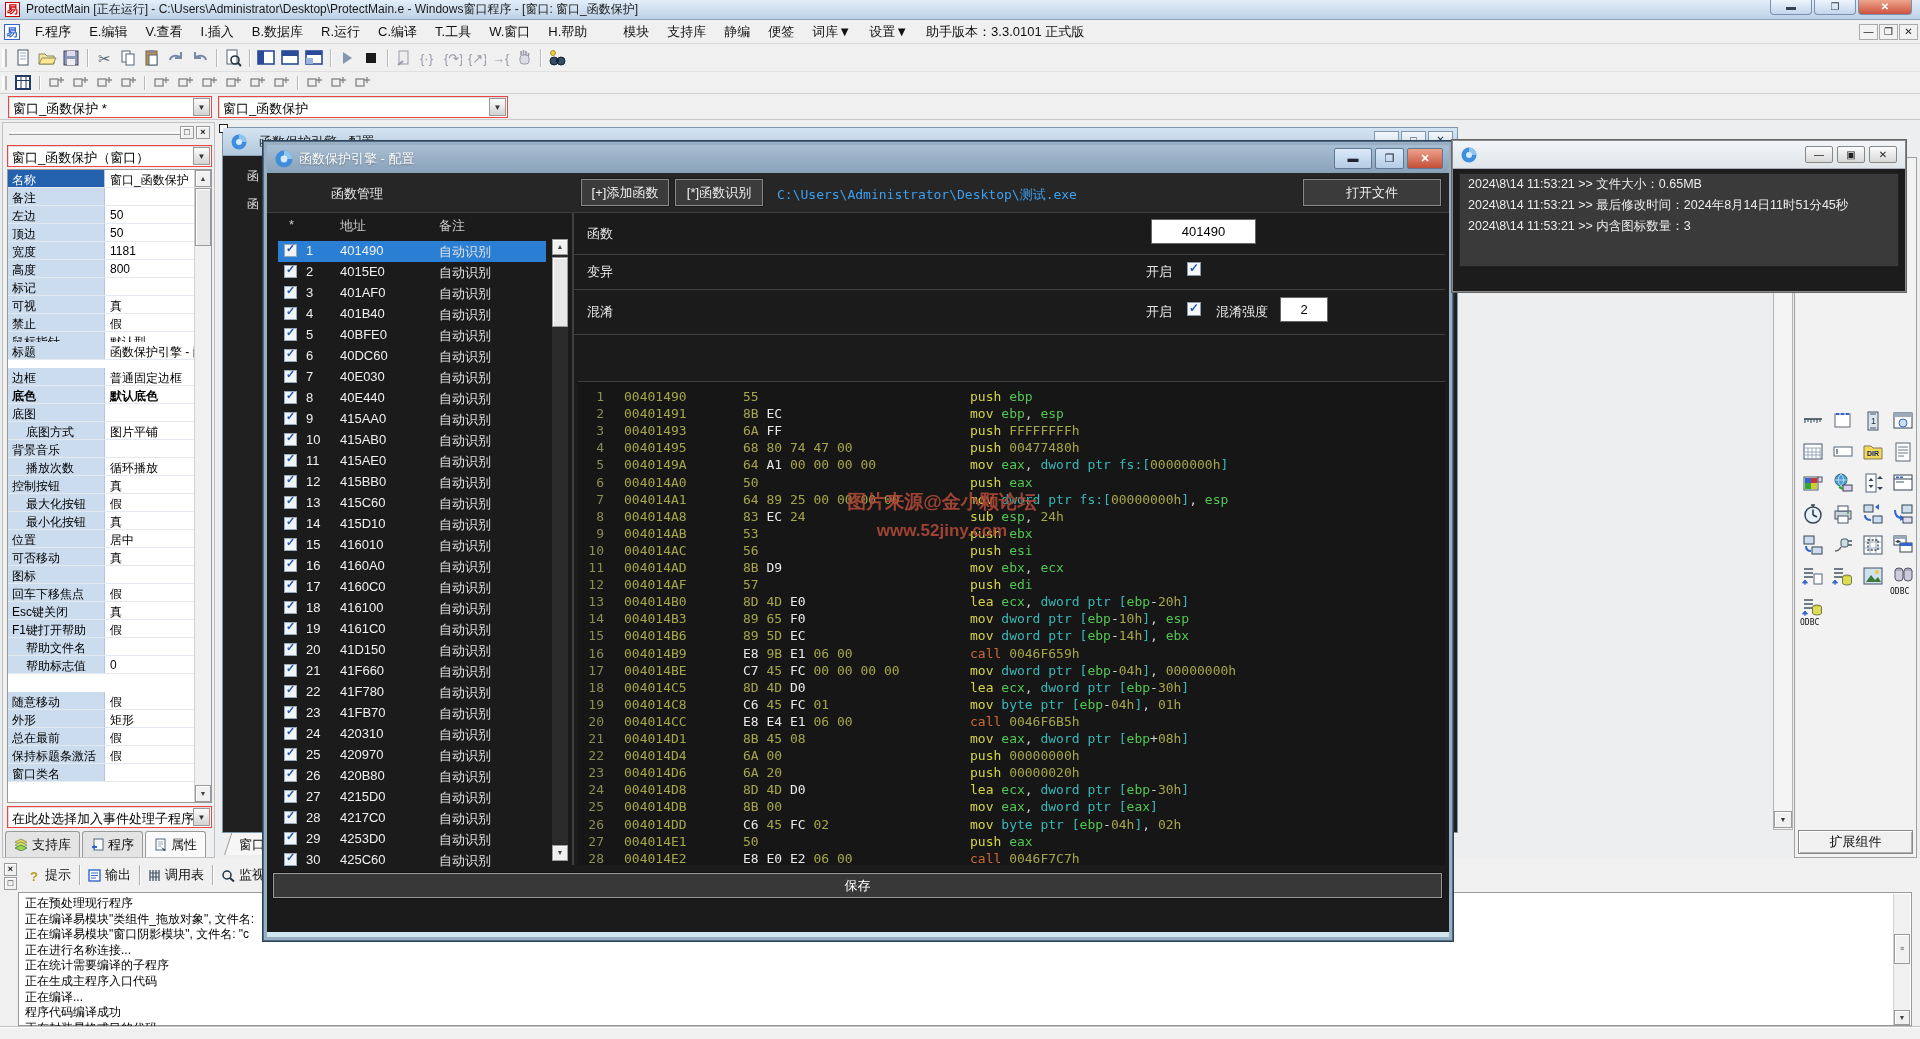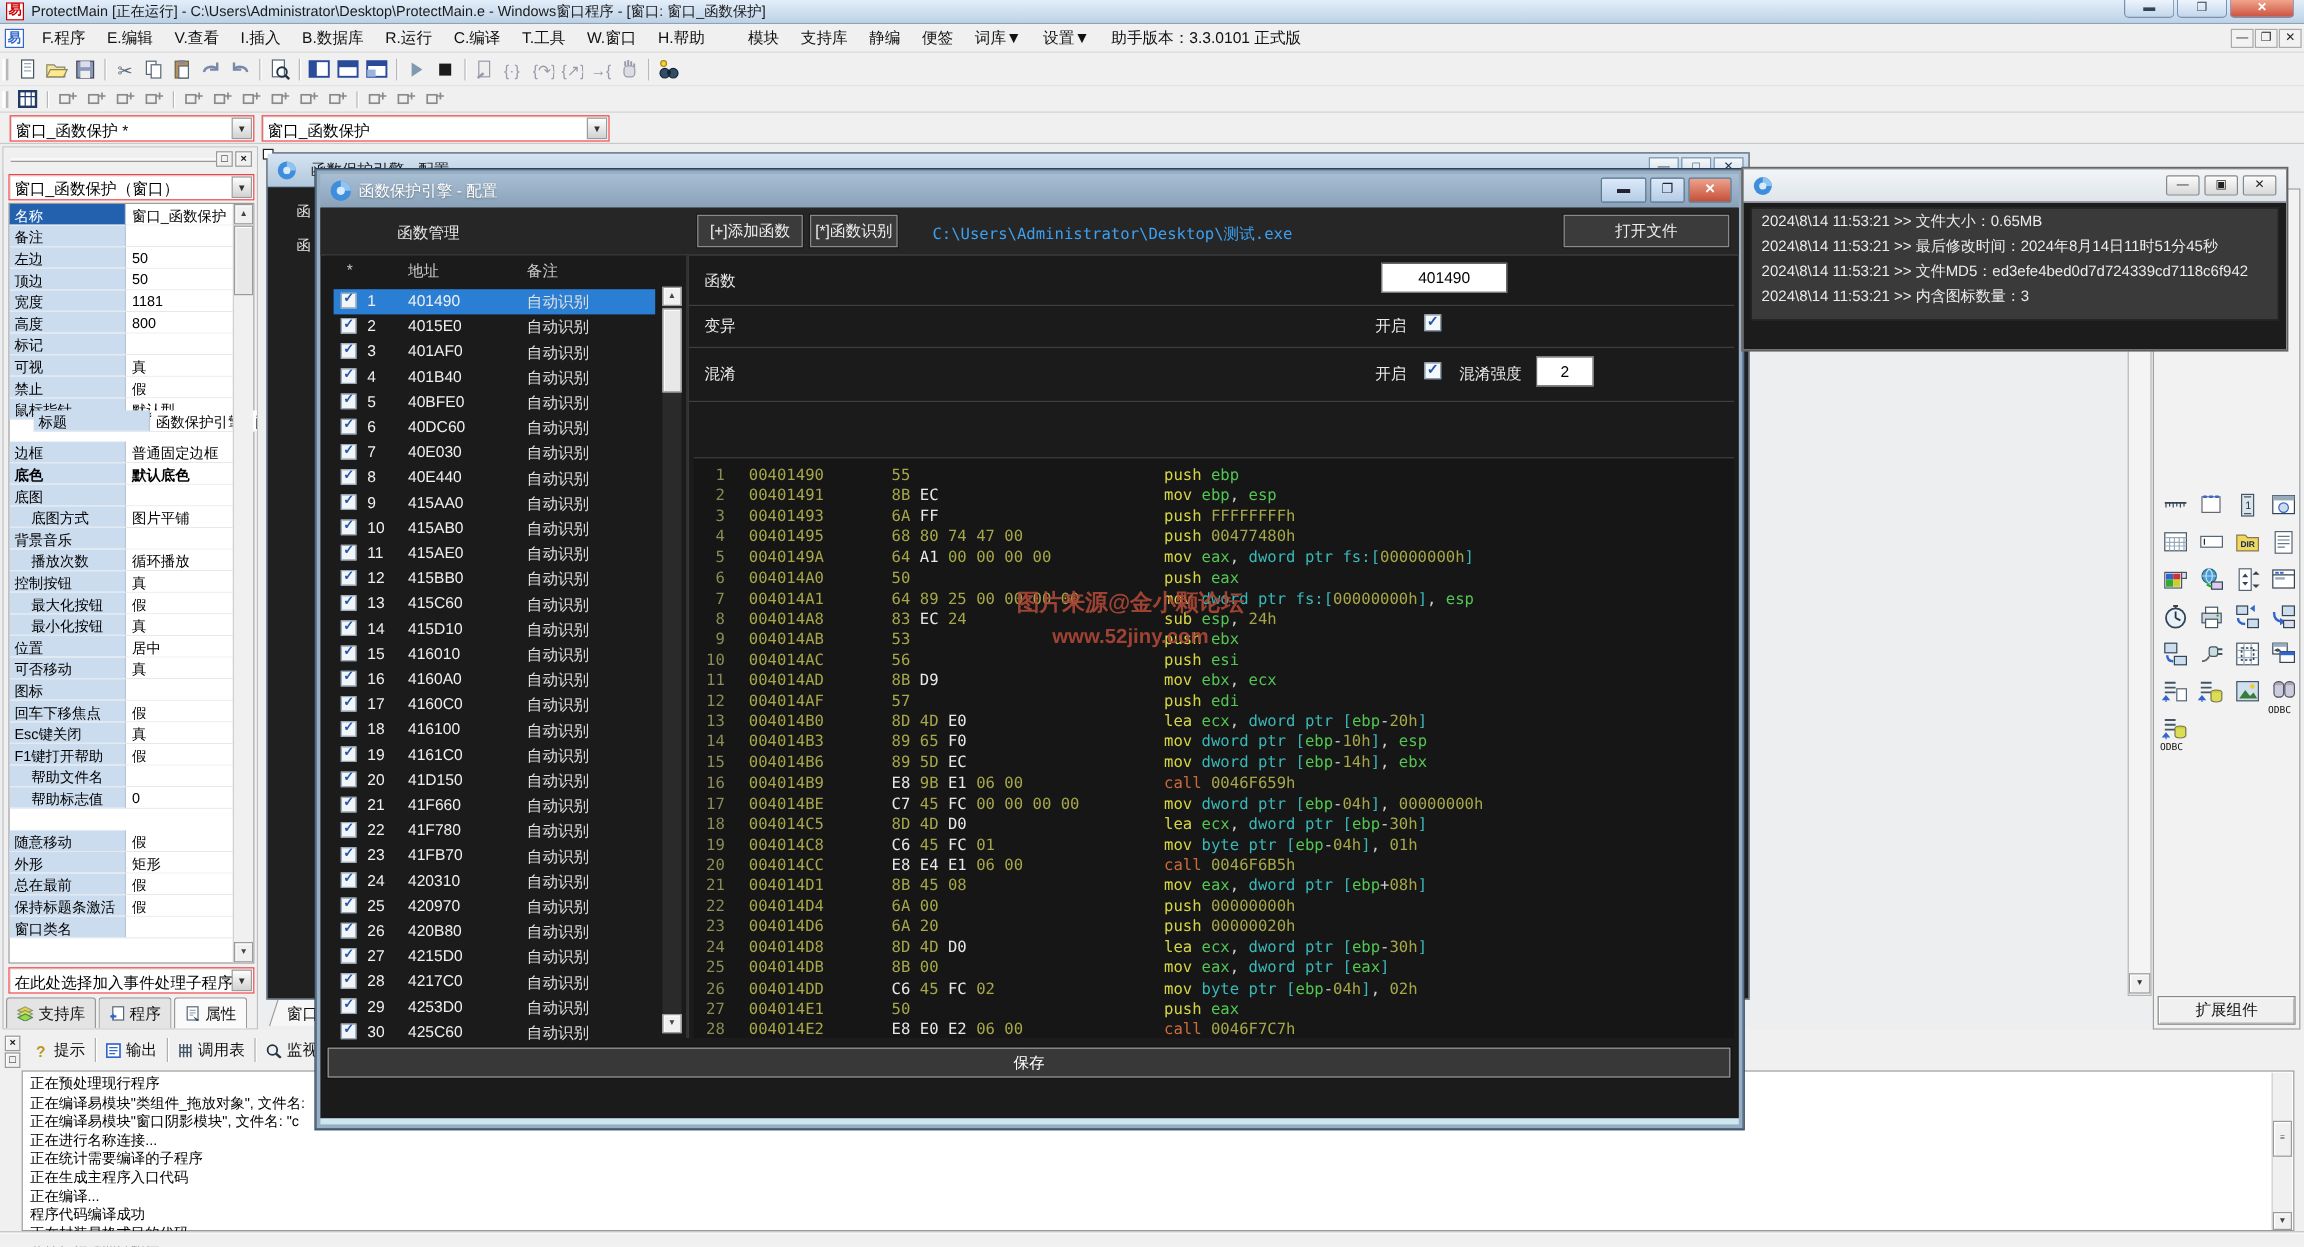--- a/index.html
+++ b/index.html
@@ -456,21 +456,21 @@
             <div class="pv">真</div>
           </div>
           <div class="prow" style="top: 144px;">
             <div class="pk">禁止</div>
             <div class="pv">假</div>
           </div>
           <div class="prow" style="top: 162px;">
             <div class="pk">鼠标指针</div>
             <div class="pv">默认型</div>
           </div>
-          <div class="prow" style="top: 172px; margin-left: 20px;">
+          <div class="prow" style="top: 172px;">
             <div class="pk">标题</div>
             <div class="pv">函数保护引擎 - 配置</div>
           </div>
           <div class="prow" style="top: 198px;">
             <div class="pk">边框</div>
             <div class="pv">普通固定边框</div>
           </div>
           <div class="prow" style="top: 216px; font-weight: bold;">
             <div class="pk">底色</div>
             <div class="pv">默认底色</div>
@@ -878,21 +878,21 @@
         <div class="dlg-btns">
           <div class="dlg-btn" style="width:38px">▬</div>
           <div class="dlg-btn" style="width:29px">❐</div>
           <div class="dlg-btn close" style="width:36px">✕</div>
         </div>
       </div>
       <div class="dlg-body">
         <div class="dlg-strip">
           <div class="dlabel abs" style="left:64px;top:12px">函数管理</div>
           <div class="dbtn" style="left:314px;top:6px;width:88px;height:27px;line-height:25px">[+]添加函数</div>
-          <div class="dbtn" style="left:408px;top:6px;width:73px;height:27px;line-height:25px">[*]函数识别</div>
+          <div class="dbtn" style="left:408px;top:6px;width:88px;height:27px;line-height:25px">[*]函数识别</div>
           <div class="dpath" style="left:510px;top:13px">C:\Users\Administrator\Desktop\测试.exe</div>
           <div class="dbtn" style="left:1036px;top:6px;width:138px;height:27px;line-height:25px">打开文件</div>
         </div>
         <div class="vline" style="left:306px;top:40px;width:1px;bottom:67px"></div>
 
         <div class="hline" style="left:307px;top:81px;right:4px"></div>
         <div class="hline" style="left:307px;top:116px;right:4px"></div>
         <div class="hline" style="left:307px;top:161px;right:4px"></div>
         <div class="dlabel abs" style="left:320px;top:52px">函数</div>
         <div class="dinput" style="left:884px;top:46px;width:105px;height:25px;line-height:23px">401490</div>
@@ -1292,19 +1292,18 @@
           </svg>
         <div class="lw-btns">
           <div class="lw-btn">—</div>
           <div class="lw-btn">▣</div>
           <div class="lw-btn">✕</div>
         </div>
       </div>
       <div class="lw-content" id="lwlines">
           <div class="lw-line">2024\8\14 11:53:21   &gt;&gt; 文件大小：0.65MB</div>
           <div class="lw-line">2024\8\14 11:53:21   &gt;&gt; 最后修改时间：2024年8月14日11时51分45秒</div>
-          <div class="lw-line">2024\8\14 11:53:21   &gt;&gt; 文件MD5：ed3efe4bed0d7d724339cd7118c6f942</div>
           <div class="lw-line">2024\8\14 11:53:21   &gt;&gt; 内含图标数量：3</div>
         </div>
     </div>
   </div>
   <div class="abs statusstrip"></div>
 </div>
 
 </body></html>

